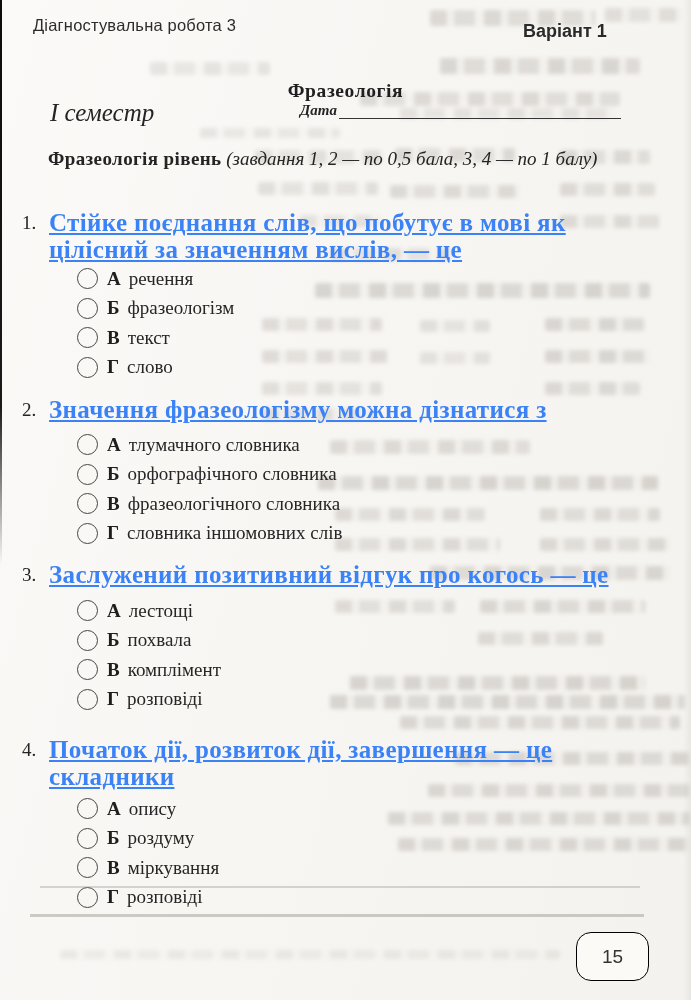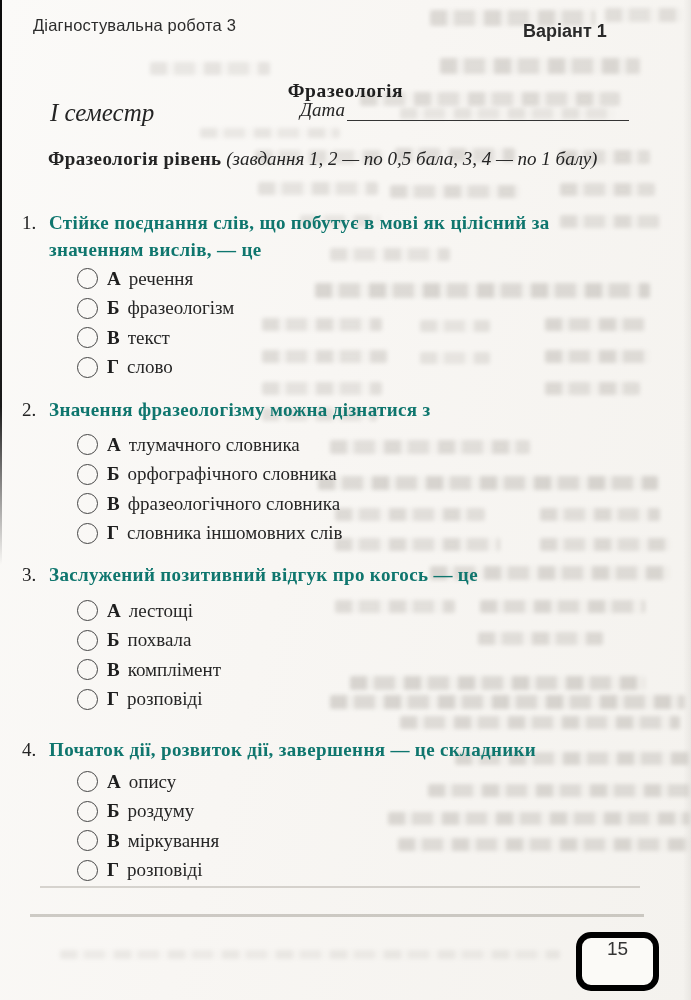--- a/index.html
+++ b/index.html
@@ -14,54 +14,54 @@
   .edge-line{left:0;top:0;width:2px;height:565px;
     background:linear-gradient(to bottom,#0c0c0c 0%,#1a1a1a 72%,rgba(26,26,26,0) 100%);}
   
   .hdr-left{left:33px;top:16px;font-family:Liberation Sans, sans-serif;
     font-size:16.5px;color:#2c2c2c;letter-spacing:.2px;}
   .hdr-right{left:523px;top:21px;font-family:"Liberation Sans",sans-serif;
     font-size:18px;font-weight:bold;color:#2a2a2a;}
   .title{left:0;right:0;top:60px;text-align:center;font-weight:bold;
     font-size:19.5px;letter-spacing:.6px;color:#1f1f1f;margin-top:20px;}
   .semester{left:50px;top:99px;font-style:italic;font-size:25px;}
-  .date-row{left:300px;top:99px;font-style:italic;font-size:19px;white-space:nowrap;}
+  .date-row{left:300px;top:99px;font-style:italic;font-size:15px;white-space:nowrap;font-weight:bold;}
   .date-line{display:inline-block;width:282px;height:19px;
     border-bottom:1.6px solid #343434;margin-left:2px;vertical-align:bottom;}
   
   .level{left:48px;top:145px;width:586px;font-size:19px;line-height:27.5px;}
   .level b{font-weight:bold;letter-spacing:.4px;}
   .level i{font-style:italic;}
   
   .q{left:22px;width:640px;}
   .q-head{display:flex;}
   .q-num{width:20px;flex:0 0 20px;font-size:19px;line-height:27px;margin-right:7px;}
-  .q-text{font-weight:bold;font-size:19px;line-height:27px;letter-spacing:.35px;
-    width:592px;color:#0f766e;}
+  .q-text{font-weight:bold;font-size:25px;line-height:27px;letter-spacing:.35px;
+    width:592px;color:#3b82f6;text-decoration:underline;}
   .opts{margin-left:55px;}
   .opt{display:flex;align-items:center;height:23px;margin-bottom:6.5px;}
   .circle{flex:0 0 19px;width:19px;height:19px;border:1.6px solid #454545;
     border-radius:50%;background:transparent;}
   .opt-letter{font-weight:bold;font-size:19px;margin-left:9px;color:#1e1e1e;}
   .opt-text{font-size:19px;margin-left:8px;color:#262626;}
   #q1{top:209px;} #q1 .opts{margin-top:4px;}
   #q2{top:396px;} #q2 .opts{margin-top:10px;}
   #q3{top:561px;} #q3 .opts{margin-top:11px;}
   #q4{top:736px;} #q4 .opts{margin-top:7px;}
   
   .bt{position:absolute;filter:blur(2.1px);border-radius:2px;
     background:repeating-linear-gradient(90deg,
       rgba(120,113,104,.55) 0 17px, rgba(120,113,104,.10) 17px 24px,
       rgba(120,113,104,.45) 24px 45px, rgba(120,113,104,.07) 45px 54px);}
   .rule{position:absolute;filter:blur(.6px);}
   .rule-1{left:40px;top:886px;width:600px;height:2px;background:rgba(150,144,136,.35);}
   .rule-2{left:30px;top:914px;width:614px;height:2.5px;background:rgba(140,134,126,.40);}
   
-  .page-badge{left:576px;top:932px;width:71px;height:47px;border:6px solid #000000;
-    border-radius:15px;background:#fbfaf7;display:flex;align-items:flex-start;justify-content:center;}
+  .page-badge{left:576px;top:932px;width:71px;height:47px;border:1px solid #000000;
+    border-radius:15px;background:#fbfaf7;display:flex;align-items:center;justify-content:center;}
   .page-badge span{font-family:"Liberation Sans",sans-serif;font-size:19px;color:#343434;}
   
   .edge-shade{right:0;top:0;width:8px;height:1000px;
     background:linear-gradient(to right,rgba(0,0,0,0),rgba(90,85,78,.07));}
 </style>
 </head>
 <body>
 
 <div id="artifacts">
     <div class="bt" style="left: 430px; top: 10px; width: 165px; height: 16px; opacity: 0.4;"></div>

